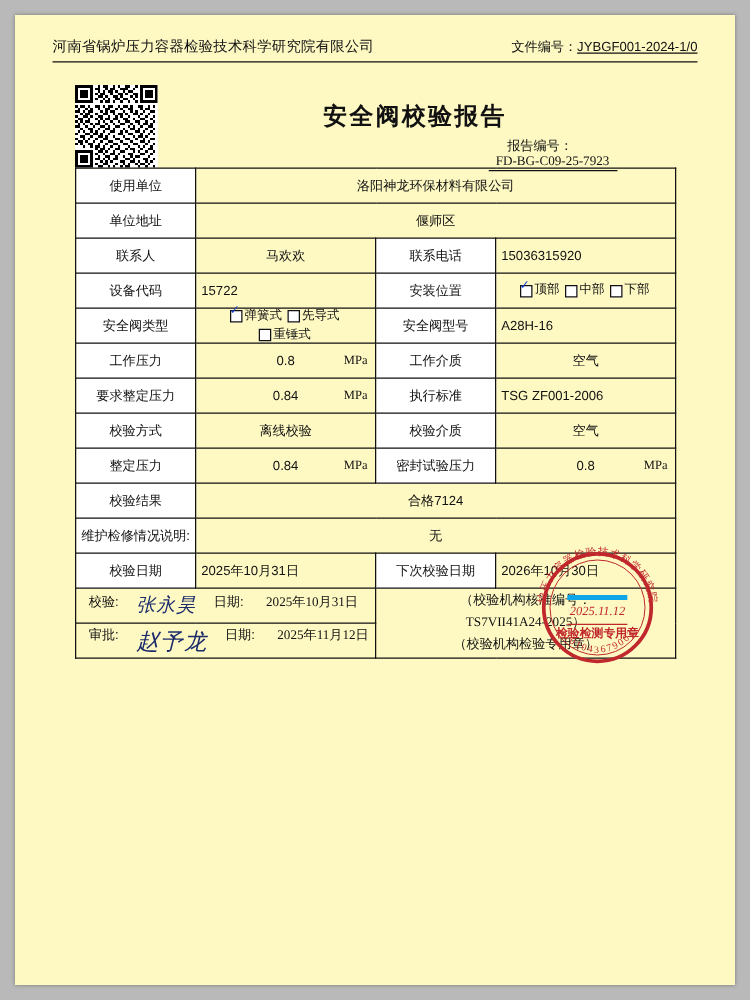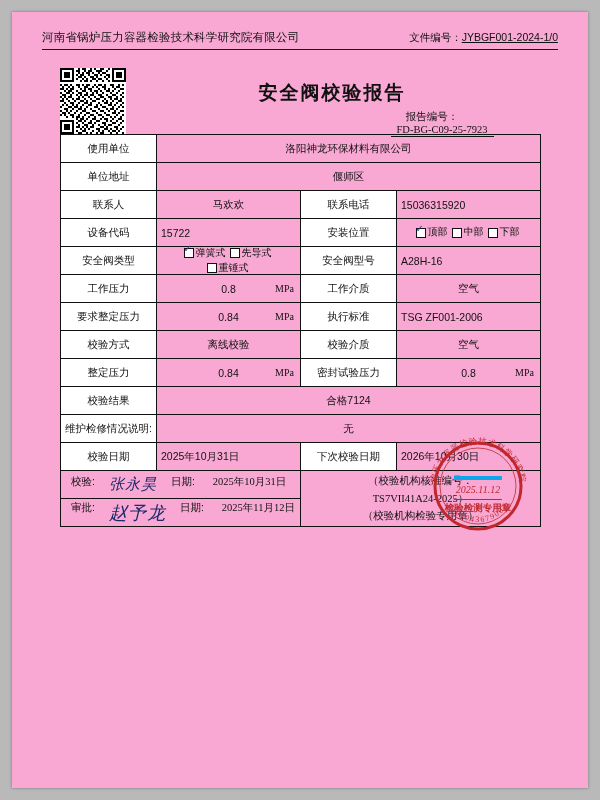--- a/index.html
+++ b/index.html
@@ -5,21 +5,21 @@
   html,body{margin:0;padding:0;}
   body{
     width:600px;height:800px;
     background:#b9b9b9;
     font-family:"Liberation Sans","DejaVu Sans",sans-serif;
     overflow:hidden;
   }
   .page{
     position:absolute;left:12px;top:12px;
     width:576px;height:776px;
-    background:#f9a8d4;
+    background:#fef9c3;
     box-shadow:0 0 3px rgba(0,0,0,.35);
   }
   .hdr{
     position:absolute;left:30px;top:18px;width:516px;
     display:flex;align-items:flex-end;justify-content:space-between;
     border-bottom:1px solid #111;padding-bottom:4px;
   }
   .hdr .org{font-size:11.5px;color:#111;letter-spacing:.2px;}
   .hdr .docno{font-size:10.5px;color:#111;text-align:right;}
   .hdr .docno .num{text-decoration:underline;}

